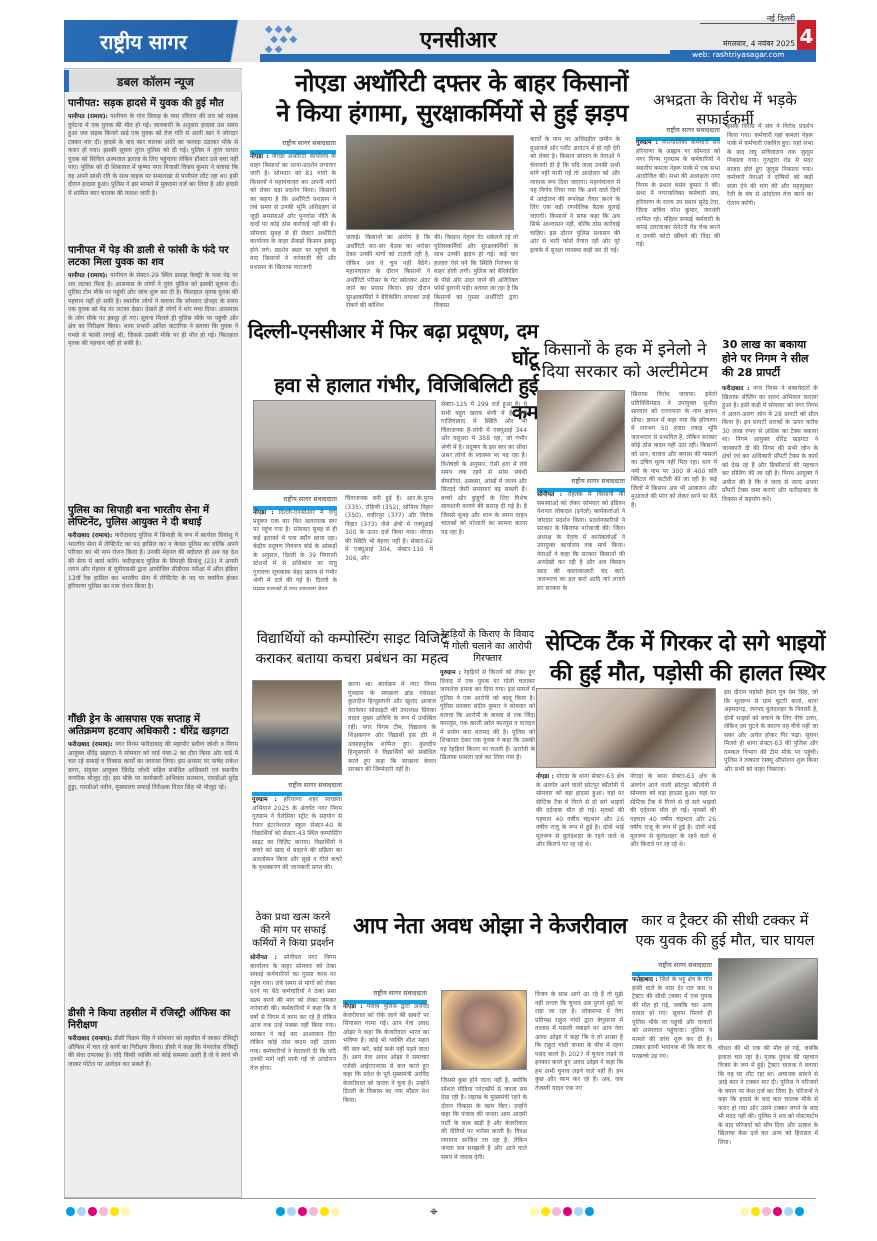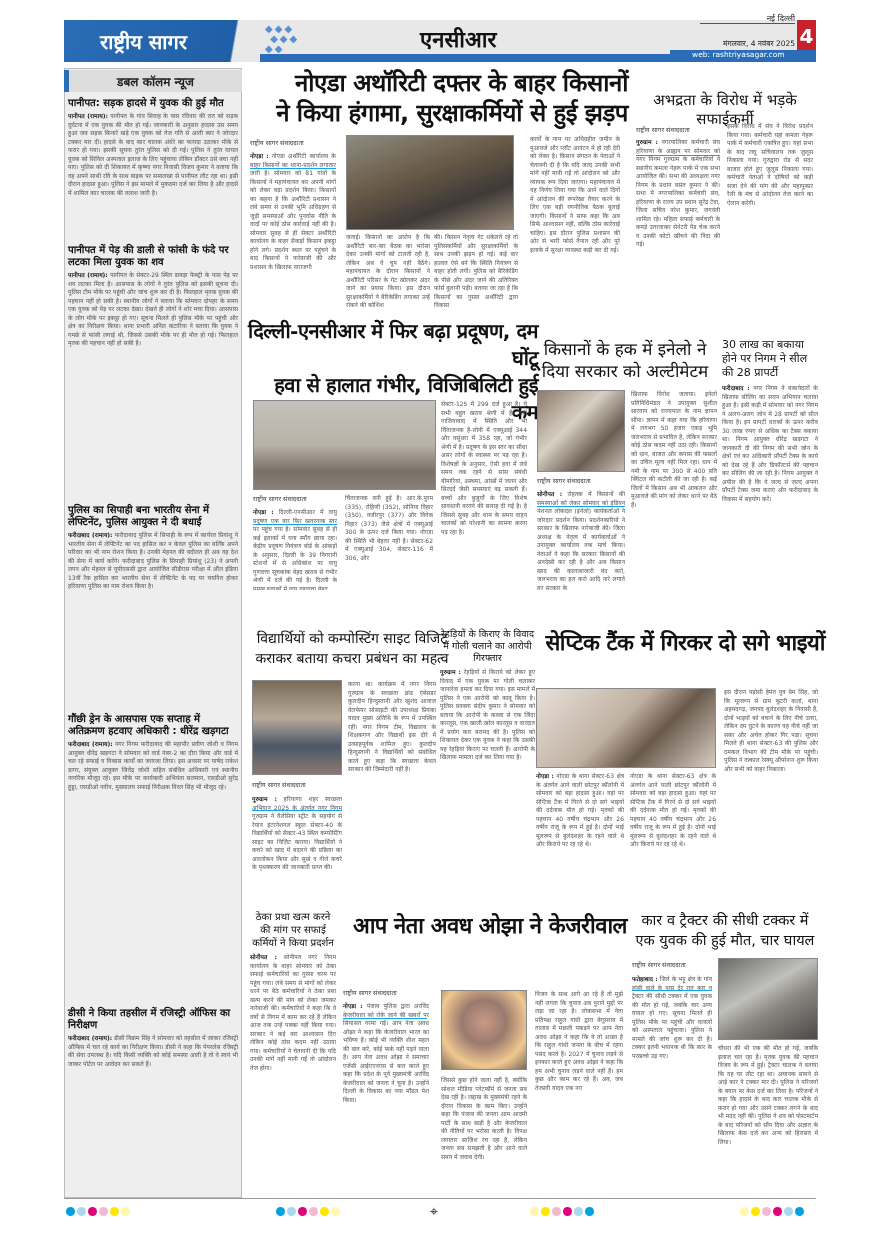--- a/index.html
+++ b/index.html
@@ -16,22 +16,22 @@
   .webstrip { left: 670px; top: 50px; width: 146px; height: 12px; background: #2a6cb5; color: #fff; font-size: 7.5px; padding-left: 22px; }
   .bluebar { left: 260px; top: 54px; width: 410px; height: 8px; background: #2a6cb5; }
   
   .leftcol { left: 64px; top: 68px; width: 178px; height: 1130px; background: #eeeeee; border: 1px solid #bbb; }
   .dc-head { left: 64px; top: 70px; width: 178px; height: 22px; background: #ddd; font-weight: bold; font-size: 12px; text-align: center; padding-top: 3px; border-left: 5px solid #2a6cb5; }
   .lh { font-family: "DejaVu Sans", sans-serif; font-size: 10px; font-weight: bold; color: #111; line-height: 12px; }
   .body { font-size: 6px; line-height: 8.5px; color: #555; text-align: justify; overflow: hidden; }
   .body b { color: #222; }
   .h1 { font-weight: bold; color: #111; font-size: 24px; line-height: 30px; text-align: right; letter-spacing: -0.5px; }
   .h2 { font-weight: normal; color: #111; font-size: 17px; line-height: 22px; text-align: center; }
-  .h3 { font-weight: normal; color: #111; font-size: 11px; line-height: 14px; text-align: center; }
-  .byline { font-size: 6.5px; color: #444; text-align: left; border-bottom: 1px solid #0ea5e9; padding-bottom: 21px; }
+  .h3 { font-weight: bold; color: #111; font-size: 11px; line-height: 14px; text-align: center; }
+  .byline { font-size: 6.5px; color: #444; text-align: right; border-bottom: 4px solid #0ea5e9; padding-bottom: 3px; }
   .photo { border: 1px solid #888; }
   .regdots { top: 1207px; height: 10px; display: flex; gap: 2px; }
   .regdots span { width: 9px; height: 9px; border-radius: 50%; display: inline-block; }
   .crosshair { left: 430px; top: 1203px; font-size: 14px; color: #333; }
 </style>
 </head>
 <body>
 
 <div class="abs mast"></div>
 <div class="abs brand">राष्ट्रीय सागर</div>
@@ -117,21 +117,21 @@
 <div class="abs byline" style="left:252px;top:780px;width:90px;">राष्ट्रीय सागर संवाददाता</div>
 <div class="abs body" style="left:252px;top:795px;width:90px;height:100px;"><b>गुरुग्राम :</b> <span>हरियाणा शहर स्वच्छता अभियान 2025 के अंतर्गत नगर निगम गुरुग्राम ने वैलेसिया स्ट्रीट के सहयोग से रेयान इंटरनेशनल स्कूल सेक्टर-40 के विद्यार्थियों को सेक्टर-43 स्थित कम्पोस्टिंग साइट का विज़िट कराया। विद्यार्थियों ने कचरे को खाद में बदलने की प्रक्रिया का अवलोकन किया और सूखे व गीले कचरे के पृथक्करण की जानकारी प्राप्त की।</span></div>
 <div class="abs body" style="left:348px;top:680px;width:88px;height:215px;">करना था। कार्यक्रम में नगर निगम गुरुग्राम के स्वच्छता ब्रांड एंबेसडर कुलदीप हिन्दुस्तानी और खुशंद आवाज वेलफेयर सोसाइटी की उपाध्यक्ष प्रियंका यादव मुख्य अतिथि के रूप में उपस्थित रहीं। नगर निगम टीम, विद्यालय के शिक्षकगण और विद्यार्थी इस दौरे में उत्साहपूर्वक शामिल हुए। कुलदीप हिन्दुस्तानी ने विद्यार्थियों को संबोधित करते हुए कहा कि स्वच्छता केवल सरकार की जिम्मेदारी नहीं है।</div>
 
 <div class="abs" style="left:440px;top:628px;width:95px;">
   <div class="h3" style="font-weight:normal;font-size:9.5px;line-height:12px;">रेहड़ियों के किराए के विवाद में गोली चलाने का आरोपी गिरफ्तार</div>
   <div class="body" style="height:215px;margin-top:4px;"><b>गुरुग्राम :</b> <span>रेहड़ियों से किराये को लेकर हुए विवाद में एक युवक पर गोली चलाकर जानलेवा हमला कर दिया गया। इस मामले में पुलिस ने एक आरोपी को काबू किया है। पुलिस प्रवक्ता संदीप कुमार ने सोमवार को बताया कि आरोपी के कब्जा से एक जिंदा कारतूस, एक खाली खोल कारतूस व वारदात में प्रयोग कार बरामद की है। पुलिस को शिकायत देकर एक युवक ने कहा कि उसकी यह रेहड़ियां किराए पर चलती हैं। आरोपी के खिलाफ मामला दर्ज कर लिया गया है।</span></div>
 </div>
 
 <div class="abs" style="left:535px;top:628px;width:290px;">
-  <div class="h1" style="font-size:22px;line-height:30px;"><span>सेप्टिक टैंक में गिरकर दो सगे भाइयों</span><br></div>
+  <div class="h1" style="font-size:22px;line-height:30px;"><span>सेप्टिक टैंक में गिरकर दो सगे भाइयों</span><br><span>की हुई मौत, पड़ोसी की हालत स्थिर</span></div>
 </div>
 <div class="abs photo" style="left:536px;top:688px;width:180px;height:80px;background:linear-gradient(135deg,#e8e0d8 0%,#bfb0a2 45%,#6a5a4e 65%,#d8ccc0 100%);"></div>
 <div class="abs body" style="left:536px;top:772px;width:88px;height:125px;"><b>नोएडा :</b> <span>नोएडा के थाना सेक्टर-63 क्षेत्र के अंतर्गत आने वाली छोटपुर कॉलोनी में सोमवार को बड़ा हादसा हुआ। यहां पर सेप्टिक टैंक में गिरने से दो सगे भाइयों की दर्दनाक मौत हो गई। मृतकों की पहचान 40 वर्षीय चंद्रभान और 26 वर्षीय राजू के रूप में हुई है। दोनों भाई मूलरूप से बुलंदशहर के रहने वाले थे और किराये पर रह रहे थे।</span></div>
 <div class="abs body" style="left:630px;top:772px;width:86px;height:125px;">नोएडा के थाना सेक्टर-63 क्षेत्र के अंतर्गत आने वाली छोटपुर कॉलोनी में सोमवार को बड़ा हादसा हुआ। यहां पर सेप्टिक टैंक में गिरने से दो सगे भाइयों की दर्दनाक मौत हो गई। मृतकों की पहचान 40 वर्षीय चंद्रभान और 26 वर्षीय राजू के रूप में हुई है। दोनों भाई मूलरूप से बुलंदशहर के रहने वाले थे और किराये पर रह रहे थे।</div>
 <div class="abs body" style="left:724px;top:688px;width:94px;height:210px;">इस दौरान पड़ोसी हेमंत पुत्र प्रेम सिंह, जो कि मूलरूप से ग्राम फूटरी कलां, थाना अहमदगढ़, जनपद बुलंदशहर के निवासी हैं, दोनों भाइयों को बचाने के लिए नीचे उतरा, लेकिन दम घुटने के कारण वह नीचे नहीं जा सका और अचेत होकर गिर पड़ा। सूचना मिलते ही थाना सेक्टर-63 की पुलिस और दमकल विभाग की टीम मौके पर पहुंची। पुलिस ने तत्काल रेस्क्यू ऑपरेशन शुरू किया और सभी को बाहर निकाला।</div>
 
 <div class="abs" style="left:250px;top:910px;width:86px;">
   <div class="h3" style="font-weight:normal;font-size:10px;line-height:13px;">ठेका प्रथा खत्म करने की मांग पर सफाई कर्मियों ने किया प्रदर्शन</div>
   <div class="body" style="height:235px;margin-top:4px;"><b>सोनीपत :</b> <span>सोनीपत नगर निगम कार्यालय के बाहर सोमवार को ठेका सफाई कर्मचारियों का गुस्सा चरम पर पहुंच गया। लंबे समय से मांगों को लेकर धरने पर बैठे कर्मचारियों ने ठेका प्रथा खत्म करने की मांग को लेकर जमकर नारेबाजी की। कर्मचारियों ने कहा कि वे वर्षों से निगम में काम कर रहे हैं लेकिन आज तक उन्हें पक्का नहीं किया गया। सरकार ने कई बार आश्वासन दिए लेकिन कोई ठोस कदम नहीं उठाया गया। कर्मचारियों ने चेतावनी दी कि यदि उनकी मांगें नहीं मानी गईं तो आंदोलन तेज होगा।</span></div>
 </div>

